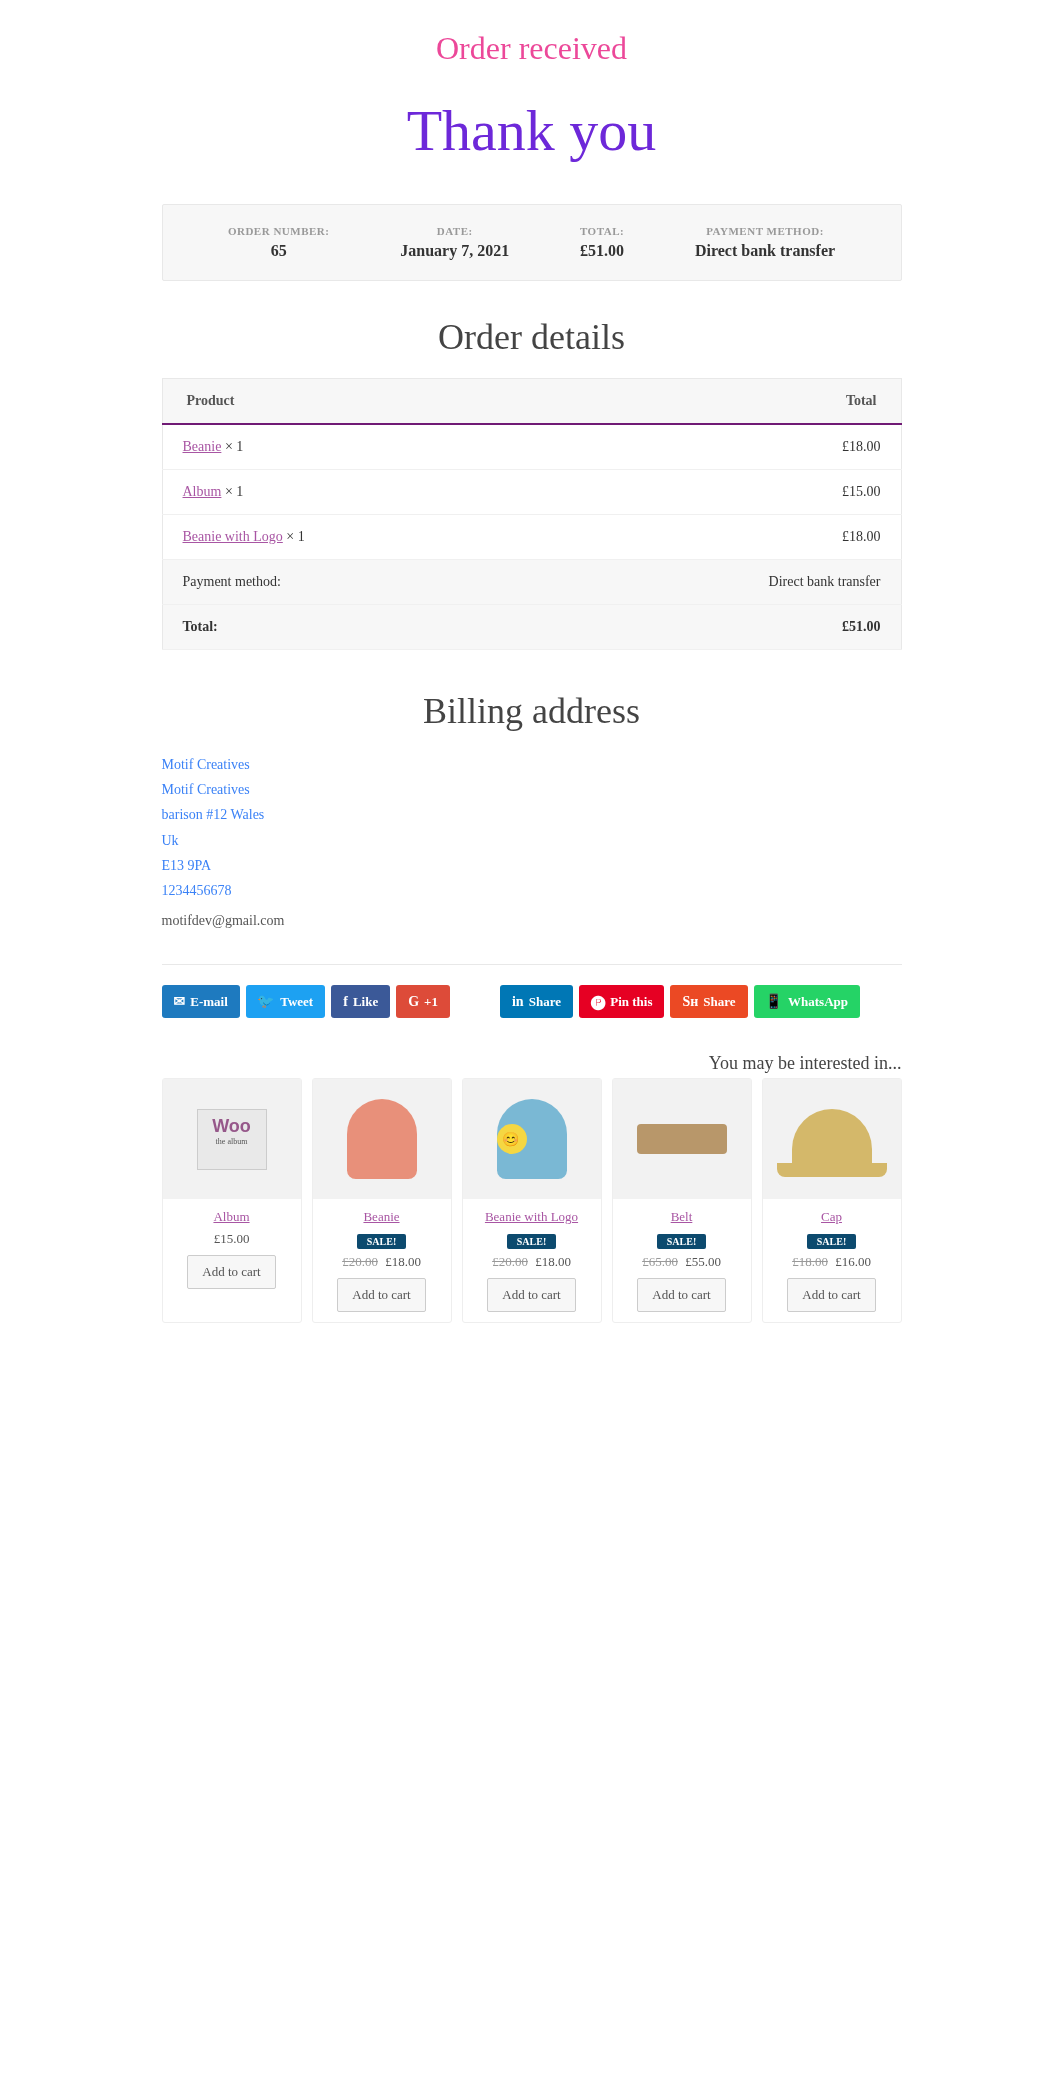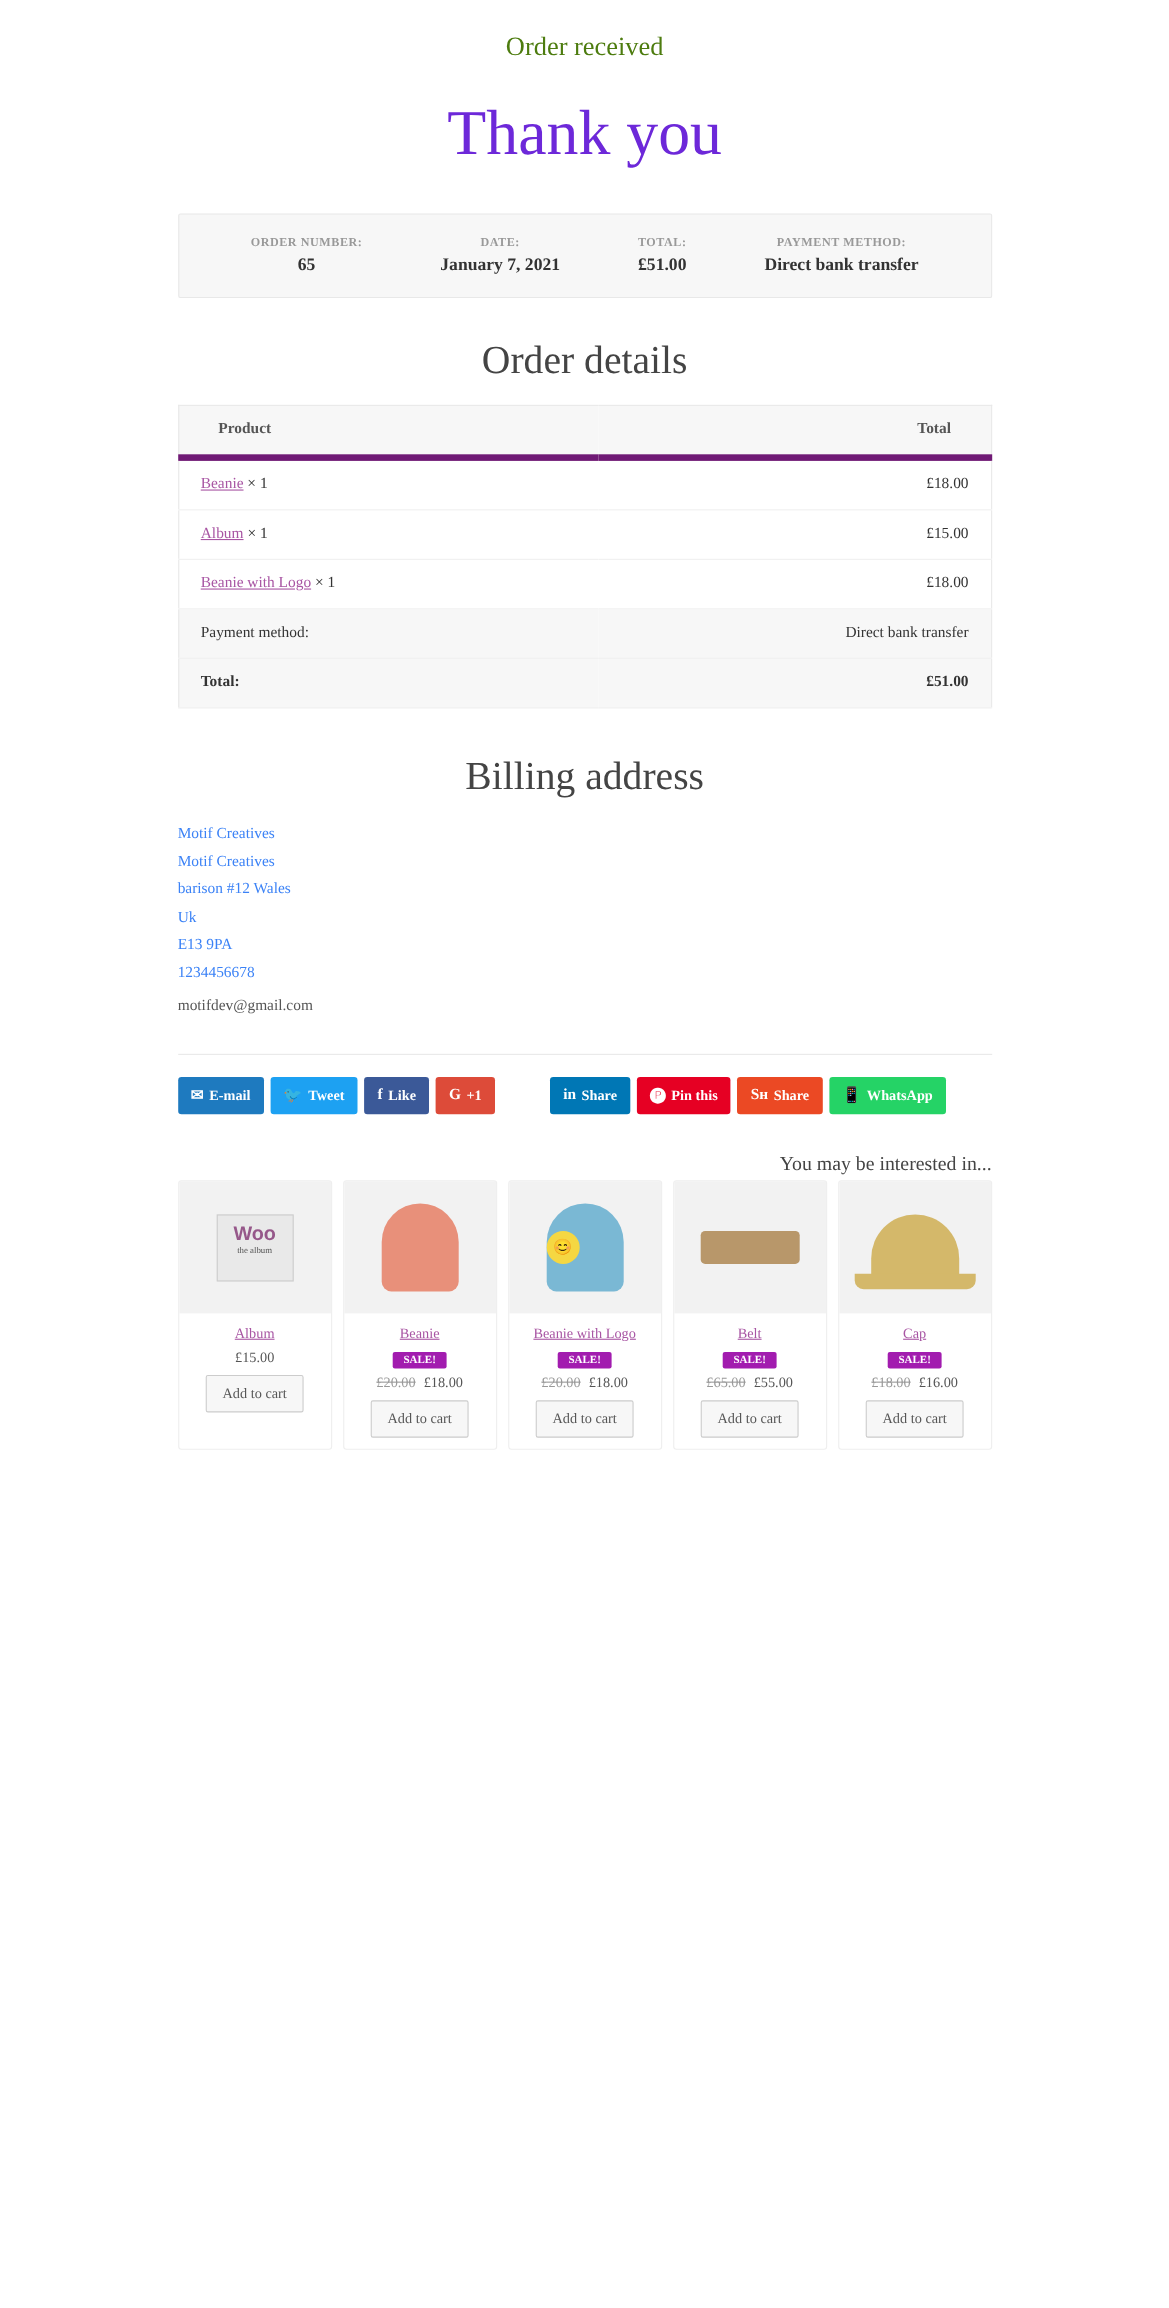--- a/index.html
+++ b/index.html
@@ -10,23 +10,23 @@
       width: 1063px;
       min-height: 2098px;
     }
     .page-wrapper {
       max-width: 780px;
       margin: 0 auto;
       padding: 30px 20px;
     }
     .page-title {
       text-align: center;
-      font-size: 24px;
+      font-size: 32px;
       font-weight: 300;
-      color: #4d7c0f;
+      color: #ec4899;
       margin-bottom: 20px;
     }
     .thank-you-section {
       text-align: center;
       margin-bottom: 30px;
     }
     .thank-you-text {
       font-family: 'Brush Script MT', cursive;
       font-size: 58px;
       color: #6d28d9;
@@ -73,26 +73,26 @@
     .order-details-table {
       width: 100%;
       border-collapse: collapse;
       margin-bottom: 40px;
       border: 1px solid #e8e8e8;
     }
     .order-details-table thead tr {
       background: #f7f7f7;
     }
     .order-details-table th {
-      padding: 14px 36px;
+      padding: 14px 24px;
       text-align: left;
       font-size: 14px;
       font-weight: bold;
       color: #555;
-      border-bottom: 6px solid #701a75;
+      border-bottom: 2px solid #701a75;
     }
     .order-details-table th.right {
       text-align: right;
     }
     .order-details-table td {
       padding: 14px 20px;
       font-size: 14px;
       border-bottom: 1px solid #f0f0f0;
     }
     .order-details-table td.right {
@@ -214,21 +214,21 @@
     }
     .product-name {
       font-size: 13px;
       color: #a855a3;
       text-decoration: underline;
       margin-bottom: 6px;
       padding: 0 8px;
     }
     .sale-badge {
       display: inline-block;
-      background: #a21caf;
+      background: #0c4a6e;
       color: #fff;
       font-size: 10px;
       font-weight: bold;
       padding: 2px 10px;
       border-radius: 2px;
       margin-bottom: 5px;
     }
     .price-area {
       font-size: 13px;
       color: #555;

